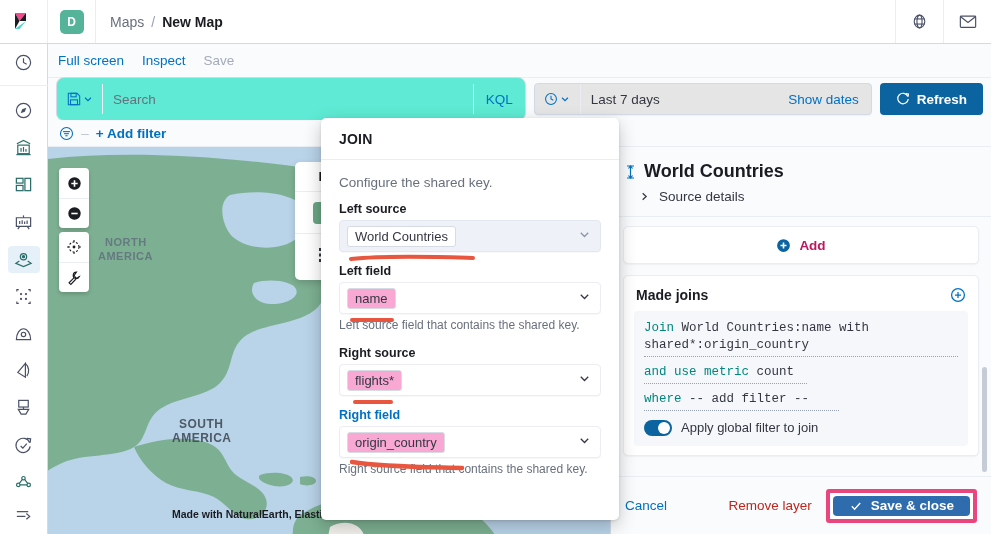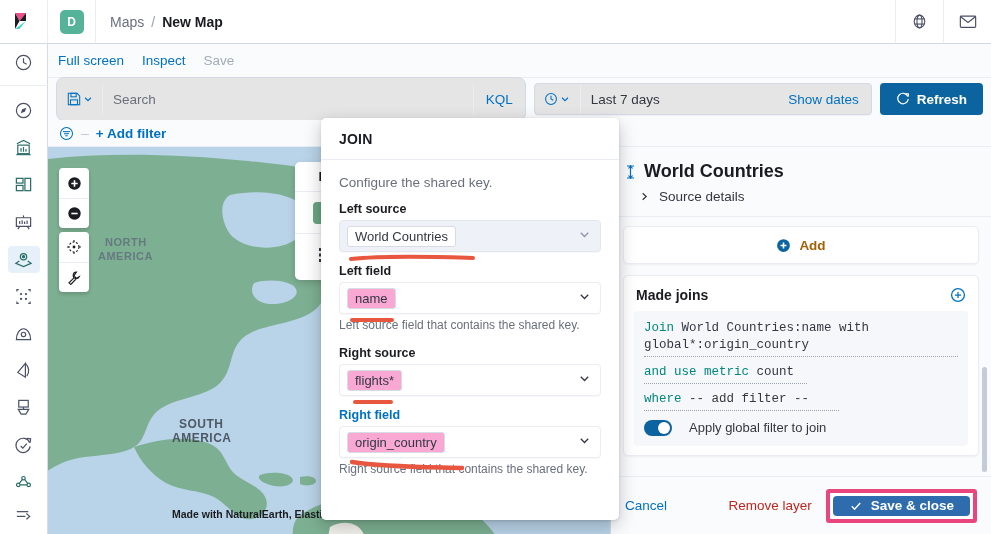--- a/index.html
+++ b/index.html
@@ -68,21 +68,21 @@
   .applink { color: #0071c2; }
   .applink.disabled { color: #a2abba; }
 
   
   .querybar {
     position: absolute; left: 48px; top: 78px; width: 943px; height: 42px;
     background: #fafbfd; display: flex; align-items: center;
     padding: 0 8px; gap: 8px;
   }
   .search-wrap {
-    flex: 1; height: 44px; background: #e5e5e5; border: 1px solid #d3dae6;
+    flex: 1; height: 44px; background: #5eead4; border: 1px solid #d3dae6;
     border-radius: 8px; display: flex; align-items: center;
     box-shadow: 0 1px 1px rgba(0,0,0,.04);
   }
   .saved-q {
     width: 46px; height: 30px; display: flex; align-items: center;
     justify-content: center; gap: 2px; color: #0071c2;
     border-right: 1px solid #eaedf3;
   }
   .search-input {
     flex: 1; border: 0; outline: 0; padding: 0 10px; font-size: 13.5px;
@@ -181,38 +181,38 @@
     display: flex; align-items: center; gap: 9px;
     margin: 7px 0 2px 14px; font-size: 13.5px; color: #343741;
   }
   .fly-body { flex: 1; overflow: hidden; position: relative; padding: 9px 12px 0 12px; }
   .card {
     background: #fff; border: 1px solid #eaedf3; border-radius: 5px;
     box-shadow: 0 1px 2px rgba(0,0,0,.05); margin-bottom: 11px;
   }
   .add-row {
     height: 36px; display: flex; align-items: center; justify-content: center;
-    gap: 8px; color: #a16207; font-size: 13.5px; font-weight: 600;
+    gap: 8px; color: #be185d; font-size: 13.5px; font-weight: 600;
   }
   .tj-head {
     display: flex; align-items: center; justify-content: space-between;
     padding: 11px 12px 8px 12px;
   }
   .tj-title { font-size: 14px; font-weight: bold; color: #1a1c21; }
   .tj-box {
     background: #f5f7fa; border-radius: 4px; margin: 0 10px 9px 10px;
     padding: 9px 10px 10px 10px;
     font-family: "Liberation Mono", monospace; font-size: 12.5px;
     line-height: 17px; color: #343741;
   }
   .kw { color: #00867d; }
   .dotline { border-bottom: 1px dotted #98a2b3; margin: 2px 0 7px; }
   .dotline.short { width: 52%; }
   .dotline.mid { width: 62%; }
-  .toggle-row { display: flex; align-items: center; gap: 17px; padding-top: 1px; }
+  .toggle-row { display: flex; align-items: center; gap: 9px; padding-top: 1px; }
   .switch {
     width: 28px; height: 16px; border-radius: 8px; background: #0b64a0;
     position: relative; flex: none;
   }
   .switch::after {
     content: ""; position: absolute; right: 2px; top: 2px;
     width: 12px; height: 12px; border-radius: 50%; background: #fff;
   }
   .switch-label { font-family: "Liberation Sans", sans-serif; font-size: 13px; color: #343741; }
   .scrollthumb {
@@ -604,21 +604,21 @@
             <circle cx="8" cy="8" r="6.4"></circle>
               <path d="M8 5 V11 M5 8 H11"></path>
           </svg>
         </div>
         <div class="tj-box">
           <div>
             <span class="kw">Join</span>
             <span>World Countries:name with</span>
           </div>
           <div>
-            <span>global*:origin_country</span>
+            <span>shared*:origin_country</span>
           </div>
           <div class="dotline"></div>
           <div>
             <span class="kw">and use metric</span>
             <span>count</span>
           </div>
           <div class="dotline short"></div>
           <div>
             <span class="kw">where</span>
             <span>-- add filter --</span>

